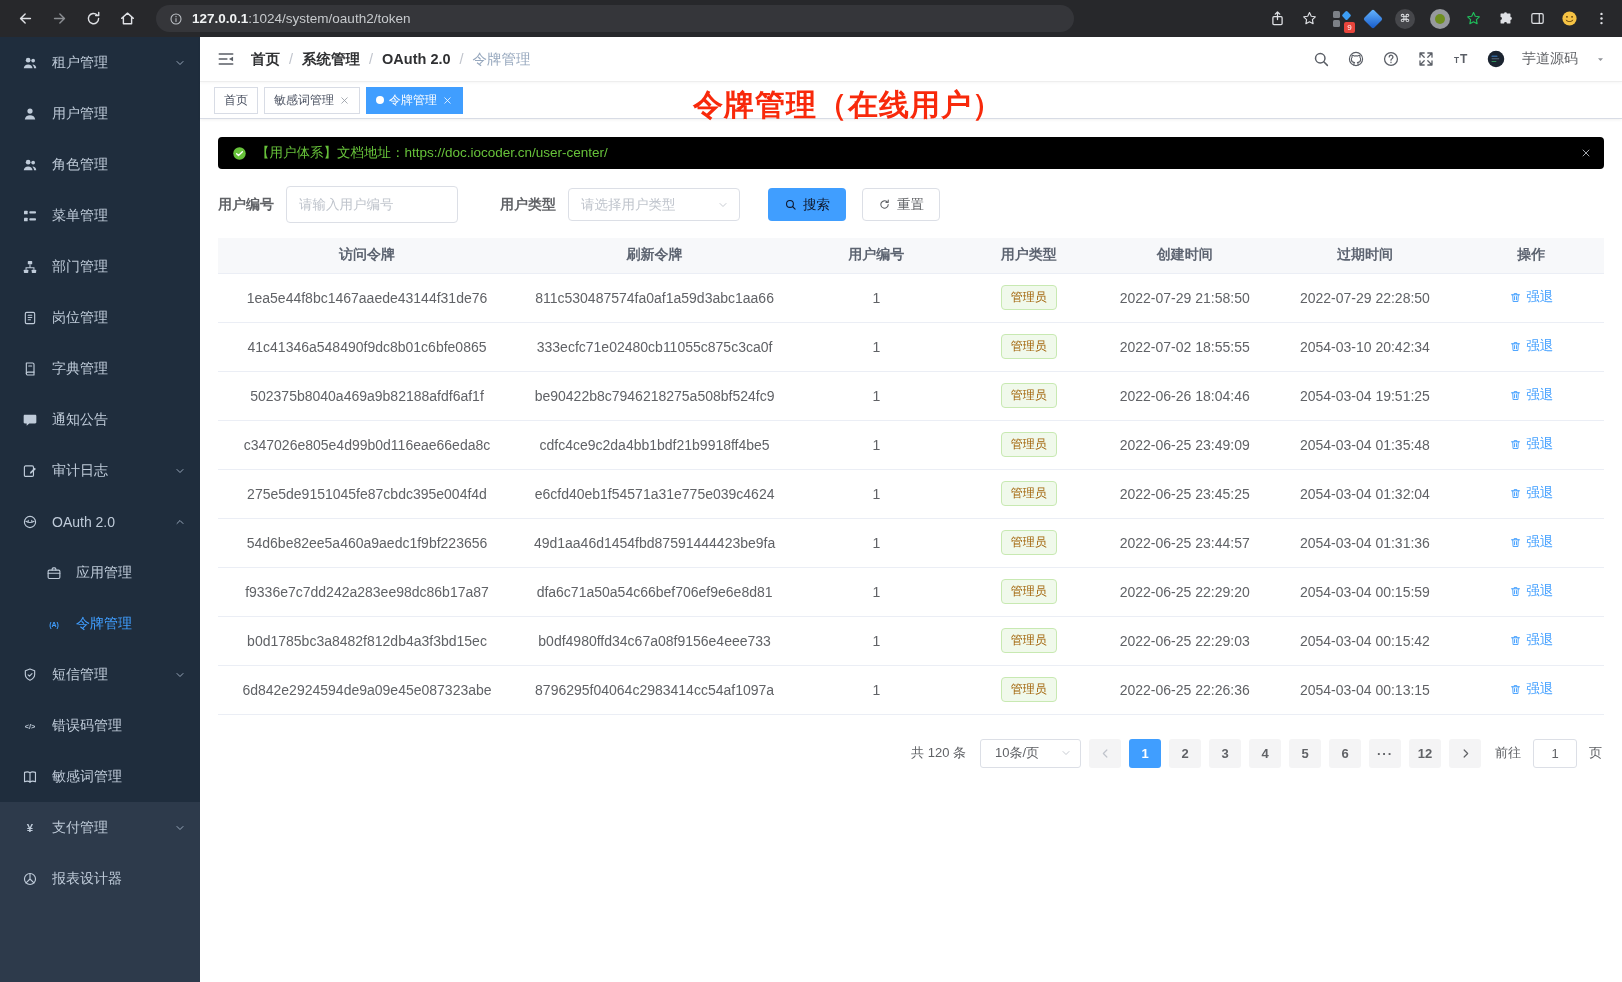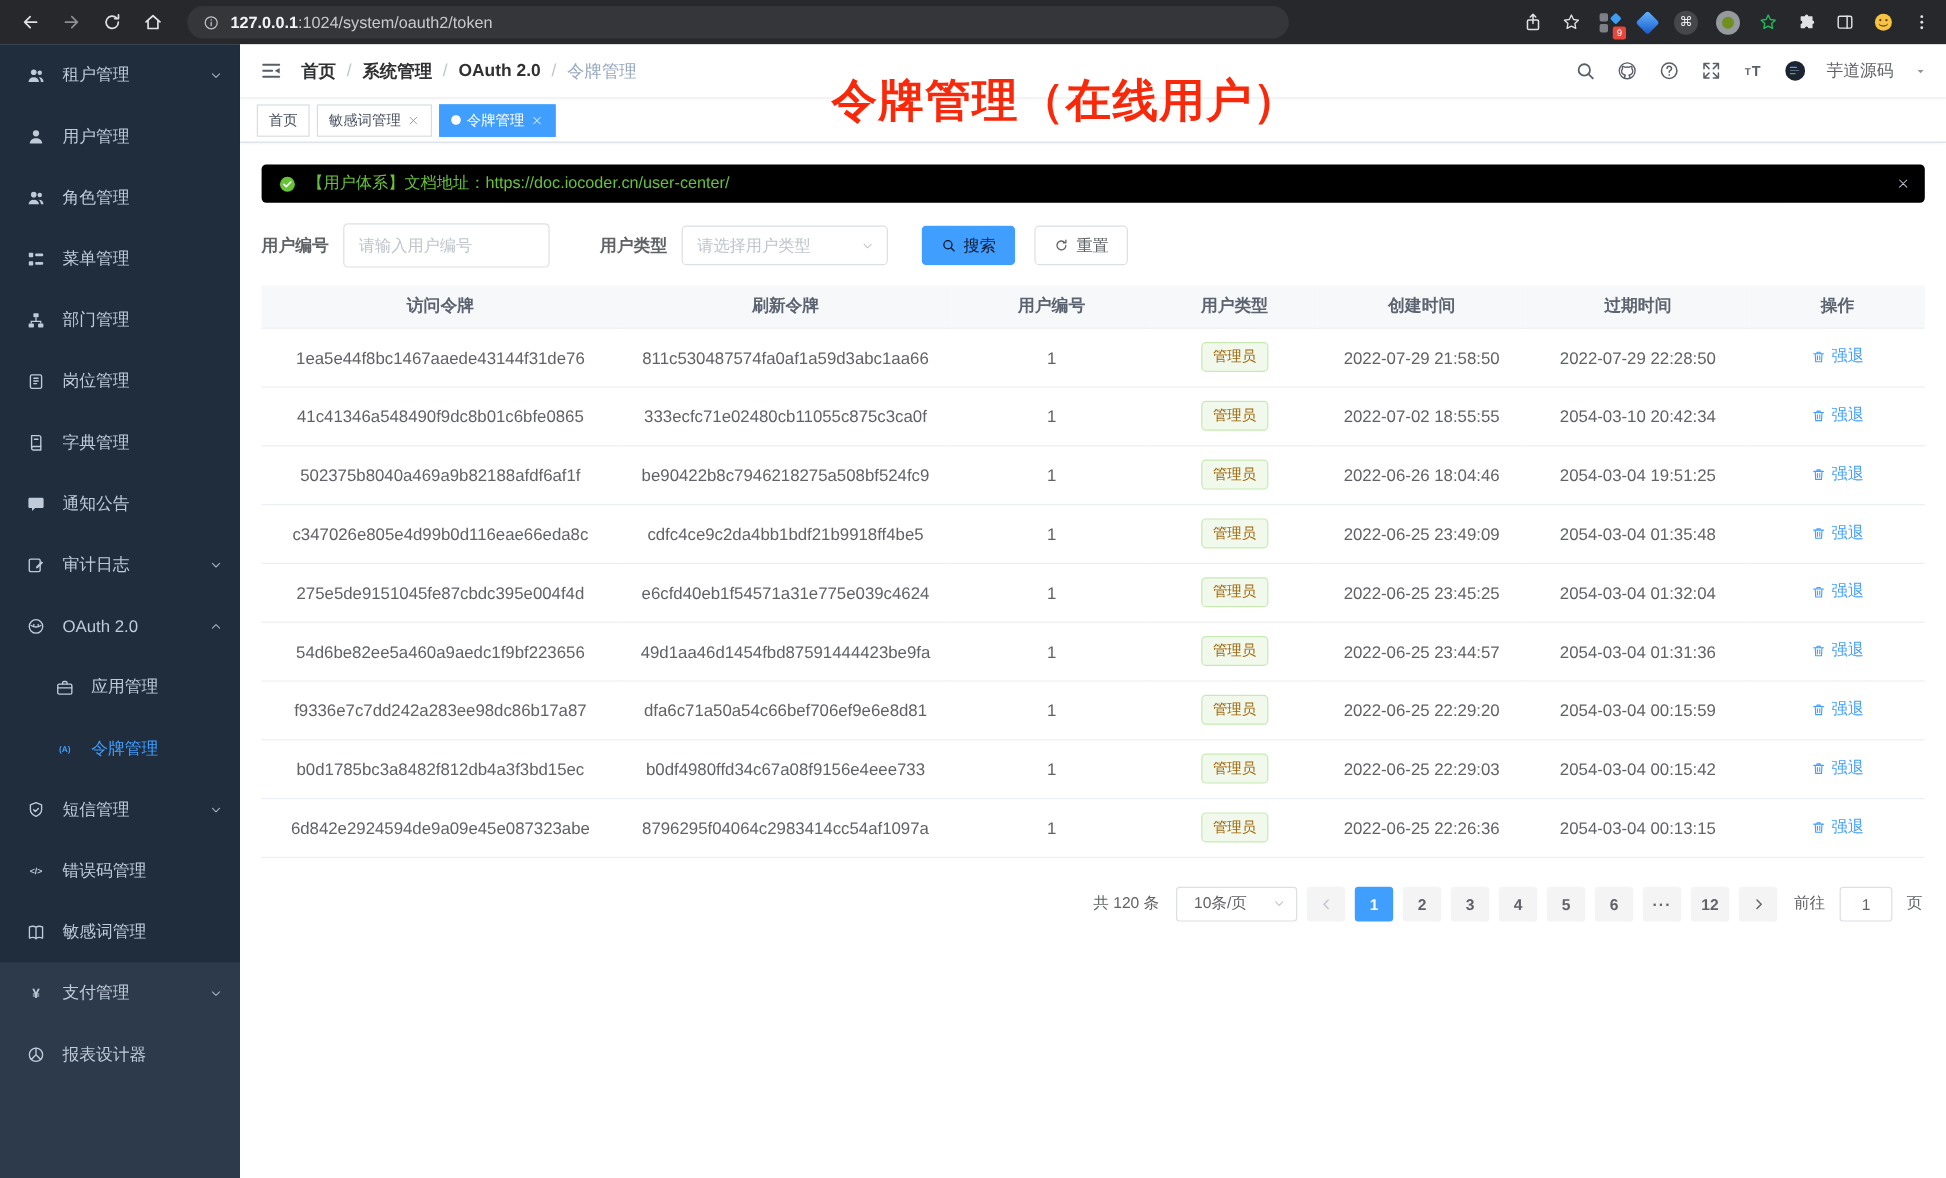--- a/index.html
+++ b/index.html
@@ -77,21 +77,21 @@
     border-bottom:1px solid #d8dce5; box-shadow:0 1px 3px rgba(0,0,0,.06); }
   .tag { height:27px; display:inline-flex; align-items:center; gap:5px; padding:0 9px;
     border:1px solid #d8dce5; background:#fff; color:#495060; font-size:12px; cursor:pointer; }
   .tag .dot { width:8px; height:8px; border-radius:50%; background:#fff; display:none; }
   .tag .x { width:11px; height:11px; color:#8f969e; }
   .tag.active { background:#409eff; border-color:#409eff; color:#fff; }
   .tag.active .dot { display:inline-block; }
   .tag.active .x { color:#fff; }
 
   
-  .annotation { position:absolute; top:22px; left:493px; z-index:40; font-size:38px;
+  .annotation { position:absolute; top:48px; left:493px; z-index:40; font-size:30px;
     font-weight:600; color:#f8290b; pointer-events:none; letter-spacing:1px; }
 
   
   .content { padding:18px 18px 0; }
   .alert { height:32px; background:#000000; border-radius:4px; display:flex;
     align-items:center; gap:9px; padding:0 14px; color:#67c23a; font-size:13.5px;
     position:relative; }
   .alert .ic.check { width:15px; height:15px; }
   .alert-link { color:#67c23a; text-decoration:none; }
   .alert .x { position:absolute; right:12px; width:12px; height:12px; color:#c0c4cc; cursor:pointer; }

